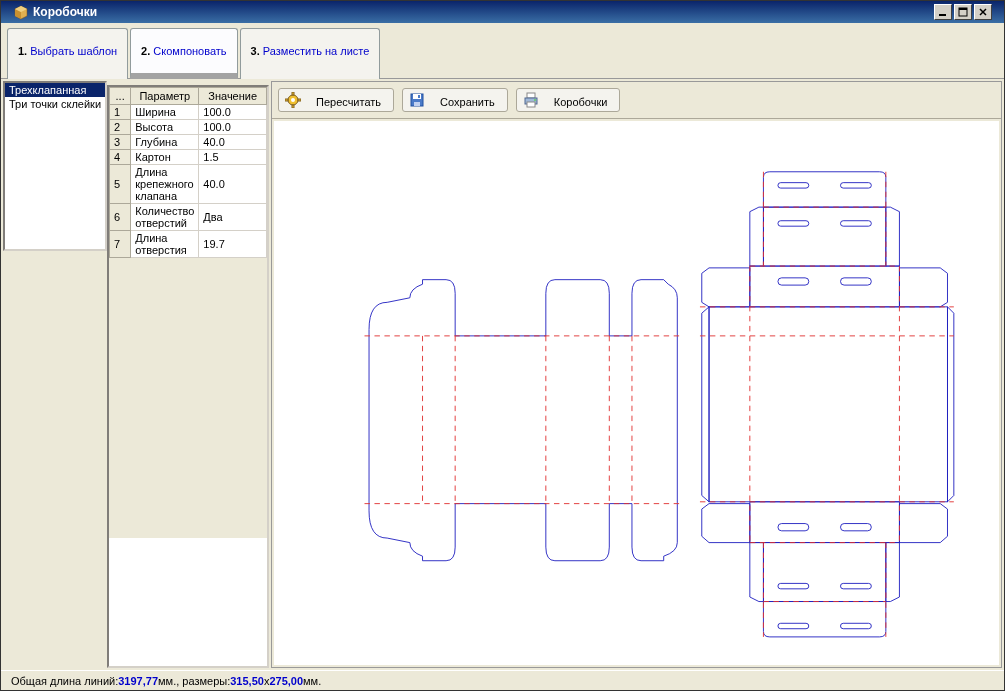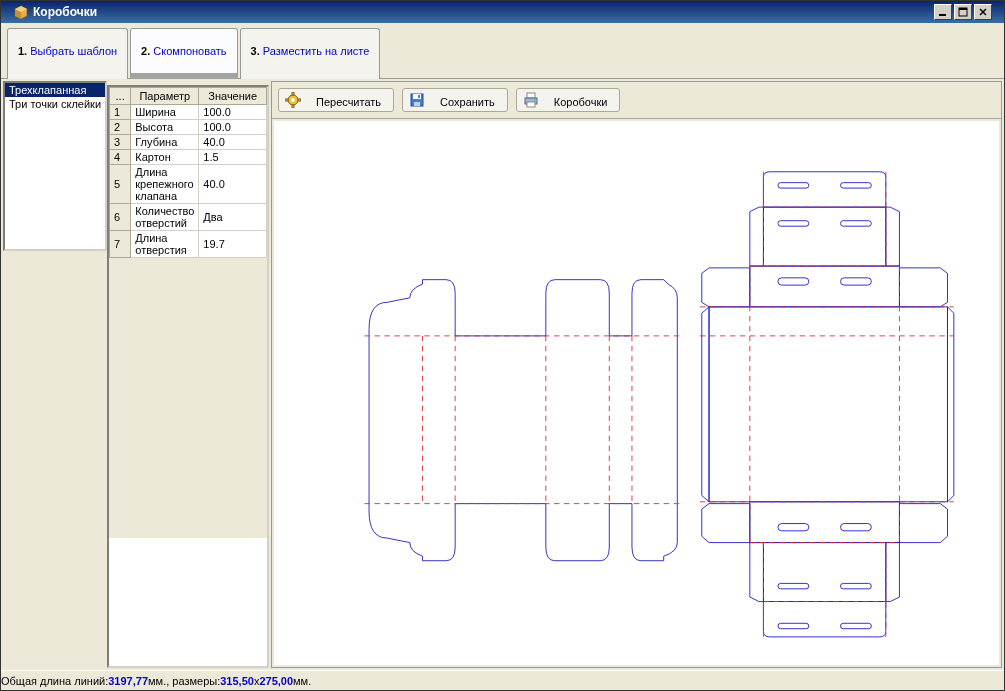--- a/index.html
+++ b/index.html
@@ -165,21 +165,21 @@
       position: relative;
     }
     .canvas-area svg {
       width: 100%;
       height: 100%;
     }
     .statusbar {
       height: 20px;
       background: #ece9d8;
       border-top: 1px solid #fff;
-      padding: 2px 0;
+      padding: 2px 10px;
       font-size: 11px;
       display: flex;
       align-items: center;
     }
     .statusbar .sval { color: #0000cc; font-weight: bold; }
     .table-filler { height: 280px; background: #ece9d8; }
   </style>
 </head>
 <body>
 

